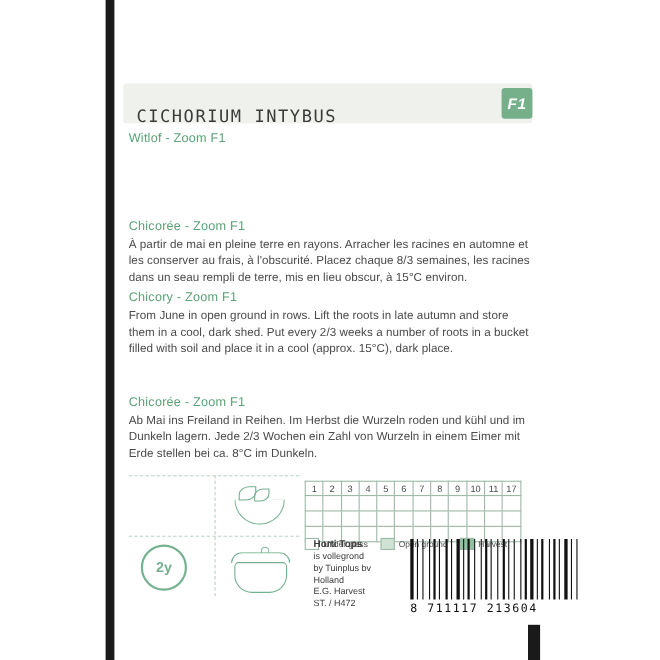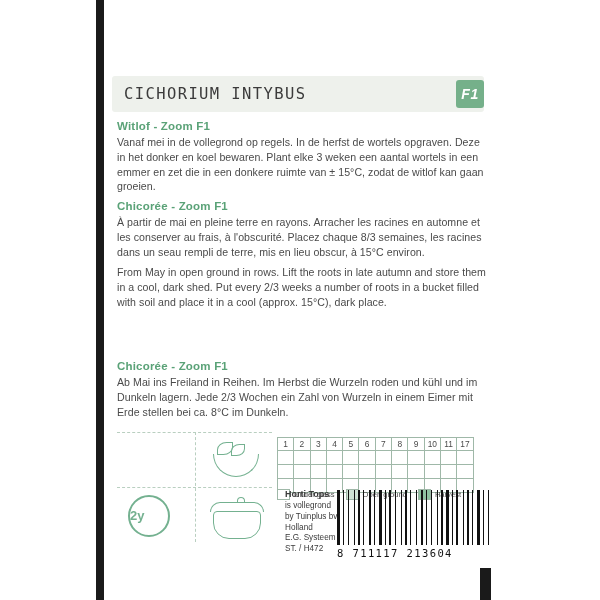--- a/index.html
+++ b/index.html
@@ -34,21 +34,21 @@
   
   .header-band {
     position: absolute;
     left: 112px; top: 76px;
     width: 372px; height: 36px;
     background: #eef1ec;
     border-radius: 3px;
   }
   .header-title {
     position: absolute;
-    left: 124px; top: 85px;
+    left: 124px; top: 97px;
     font-size: 15.5px;
     letter-spacing: 1.4px;
     color: #3b3b3b;
     font-family: "DejaVu Sans Mono", monospace;
   }
   .header-f1 {
     position: absolute;
     right: 116px; top: 80px;
     width: 28px; height: 28px;
     background: #75b08a;
@@ -60,21 +60,21 @@
     text-align: center;
     line-height: 28px;
     letter-spacing: 0.5px;
   }
 
   
   .block { position: absolute; left: 117px; width: 370px; }
   .block .btitle {
     color: #5aa277;
     font-size: 11.5px;
-    font-weight: bold;
+    font-weight: normal;
     margin: 0 0 3px 0;
     letter-spacing: 0.2px;
   }
   .block .btext {
     color: #4a4a4a;
     font-size: 10.6px;
     line-height: 1.40;
     margin: 0;
     letter-spacing: 0.05px;
   }
@@ -129,20 +129,21 @@
 
   
   .circle-2y {
     position: absolute;
     width: 38px; height: 38px;
     border: 2px solid #74b190;
     border-radius: 50%;
     color: #74b190;
     font-size: 13px;
     font-weight: bold;
+    text-align: center;
     line-height: 38px;
   }
 
   
   .pot {
     position: absolute;
     width: 46px; height: 26px;
     border: 1.8px solid #74b190;
     border-radius: 4px 4px 16px 16px;
   }
@@ -208,21 +209,21 @@
     left: 285px; top: 489px;
     font-size: 8.2px;
     line-height: 1.32;
     color: #3b3b3b;
   }
   #company .cname { font-weight: bold; font-size: 9px; }
 
   
   #barcode-wrap {
     position: absolute;
-    left: 337px; top: 490px;
+    left: 373px; top: 490px;
   }
   #bars { height: 55px; display: flex; align-items: flex-end; }
   #bars i { display: block; background: #111111; height: 55px; margin-right: 1px; }
   #barcode-num {
     font-family: "DejaVu Sans Mono", monospace;
     font-size: 10.5px;
     letter-spacing: 1.4px;
     color: #111111;
     margin-top: 2px;
   }
@@ -234,28 +235,28 @@
 
   <div class="edge-strip edge-left"></div>
   <div class="edge-strip edge-right"></div>
 
   <div class="header-band"></div>
   <div class="header-title">CICHORIUM INTYBUS</div>
   <div class="header-f1">F1</div>
 
   <div class="block" id="block-nl">
     <p class="btitle">Witlof - Zoom F1</p>
-    <p class="btext">Vanaf mei in de vollegrond op regels. In de herfst de wortels opgraven. Deze in het donker en koel bewaren. Plant elke 3 weken een aantal wortels in een emmer en zet die in een donkere ruimte van ± 15°C, zodat de witlof kan gaan groeien.</p>
   </div>
   <div class="block" id="block-fr">
     <p class="btitle">Chicorée - Zoom F1</p>
     <p class="btext">À partir de mai en pleine terre en rayons. Arracher les racines en automne et les conserver au frais, à l'obscurité. Placez chaque 8/3 semaines, les racines dans un seau rempli de terre, mis en lieu obscur, à 15°C environ.</p>
   </div>
   <div class="block" id="block-en">
-    <p class="btext">From May in open ground in rows. Lift the roots in late autumn and store them in a cool, dark shed. Put every 2/3 weeks a number of roots in a bucket filled with soil and place it in a cool (approx. 15°C), dark place.</p>
+    <p class="btitle">Chicory - Zoom F1</p>
+    <p class="btext">From June in open ground in rows. Lift the roots in late autumn and store them in a cool, dark shed. Put every 2/3 weeks a number of roots in a bucket filled with soil and place it in a cool (approx. 15°C), dark place.</p>
   </div>
   <div class="block" id="block-de">
     <p class="btitle">Chicorée - Zoom F1</p>
     <p class="btext">Ab Mai ins Freiland in Reihen. Im Herbst die Wurzeln roden und kühl und im Dunkeln lagern. Jede 2/3 Wochen ein Zahl von Wurzeln in einem Eimer mit Erde stellen bei ca. 8°C im Dunkeln.</p>
   </div>
 
   <div class="panel-divider" style="left:117px; top:432px; width:155px;"></div>
   <div class="panel-divider" style="left:117px; top:487px; width:155px;"></div>
   <div class="panel-vdivider" style="left:195px; top:432px; height:110px;"></div>
 
@@ -354,21 +355,21 @@
       <span class="sw sw-harvest"></span>
       <span>Harvest</span>
     </div>
   </div>
 
   <div id="company">
     <div class="cname">Horti Tops</div>
     <div>is vollegrond</div>
     <div>by Tuinplus bv</div>
     <div>Holland</div>
-    <div>E.G. Systeem</div>
+    <div>E.G. Harvest</div>
     <div>ST. / H472</div>
   </div>
 
   <div id="barcode-wrap">
     <div id="bars">
         <i style="width: 3px;"></i>
         <i style="width: 1px; background: transparent;"></i>
         <i style="width: 1px;"></i>
         <i style="width: 2px; background: transparent;"></i>
         <i style="width: 1px;"></i>

